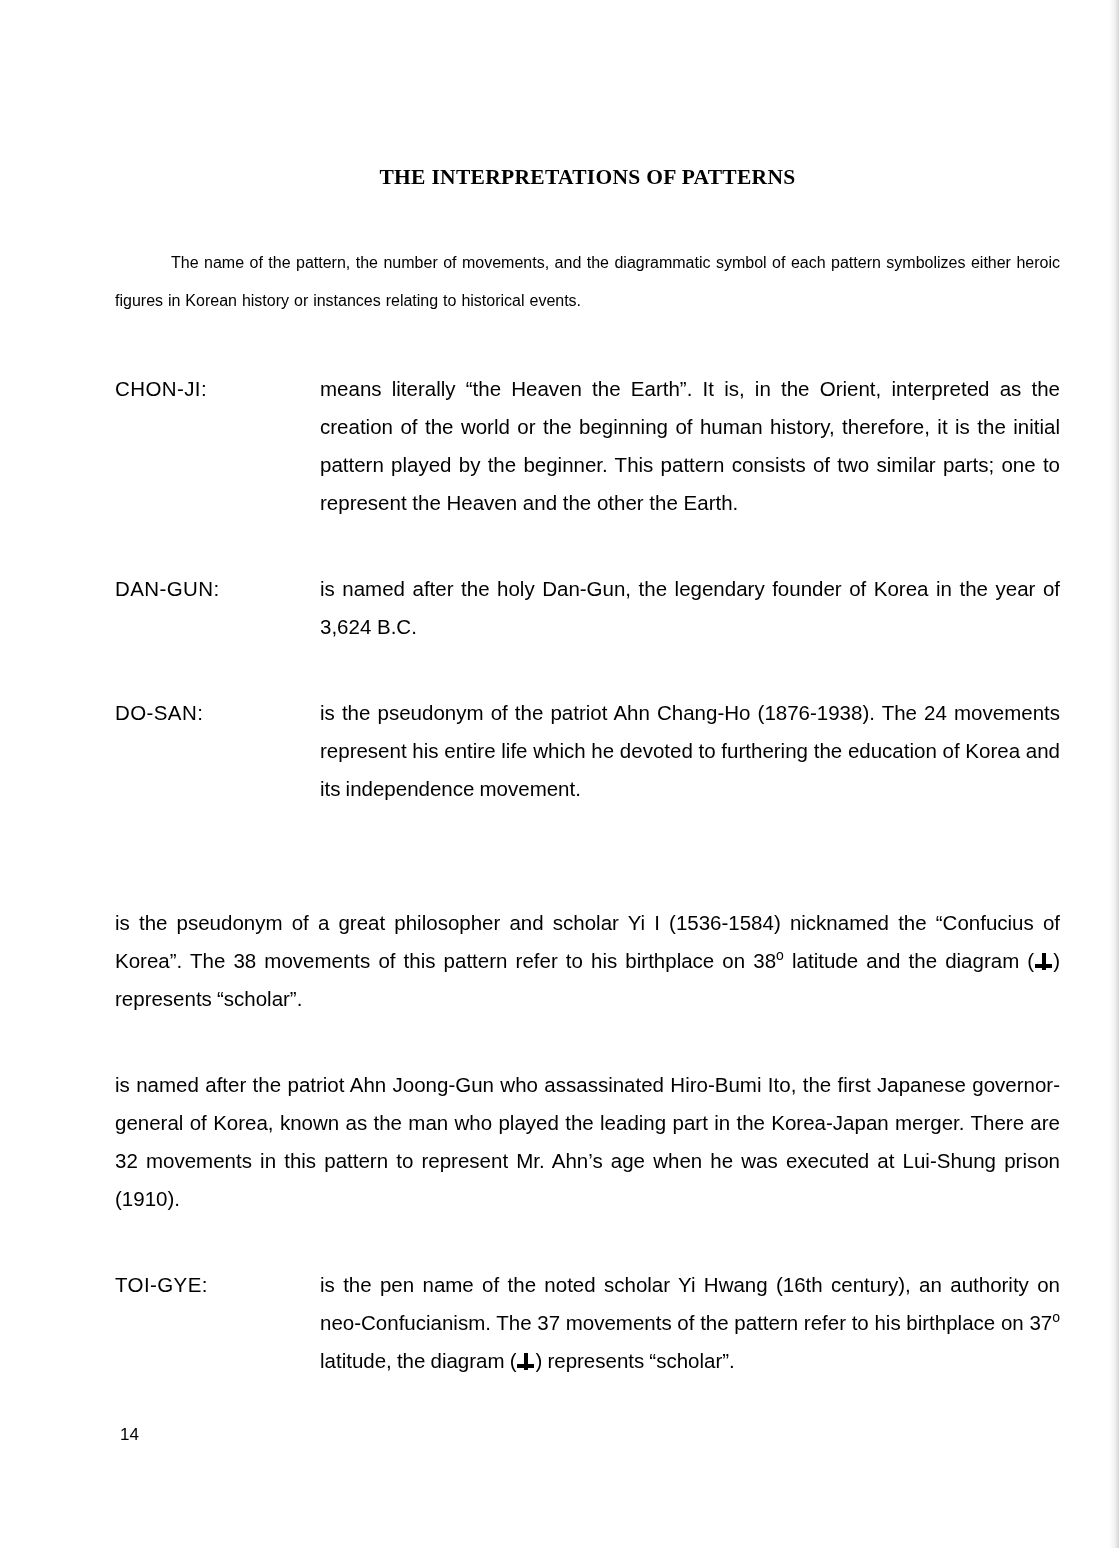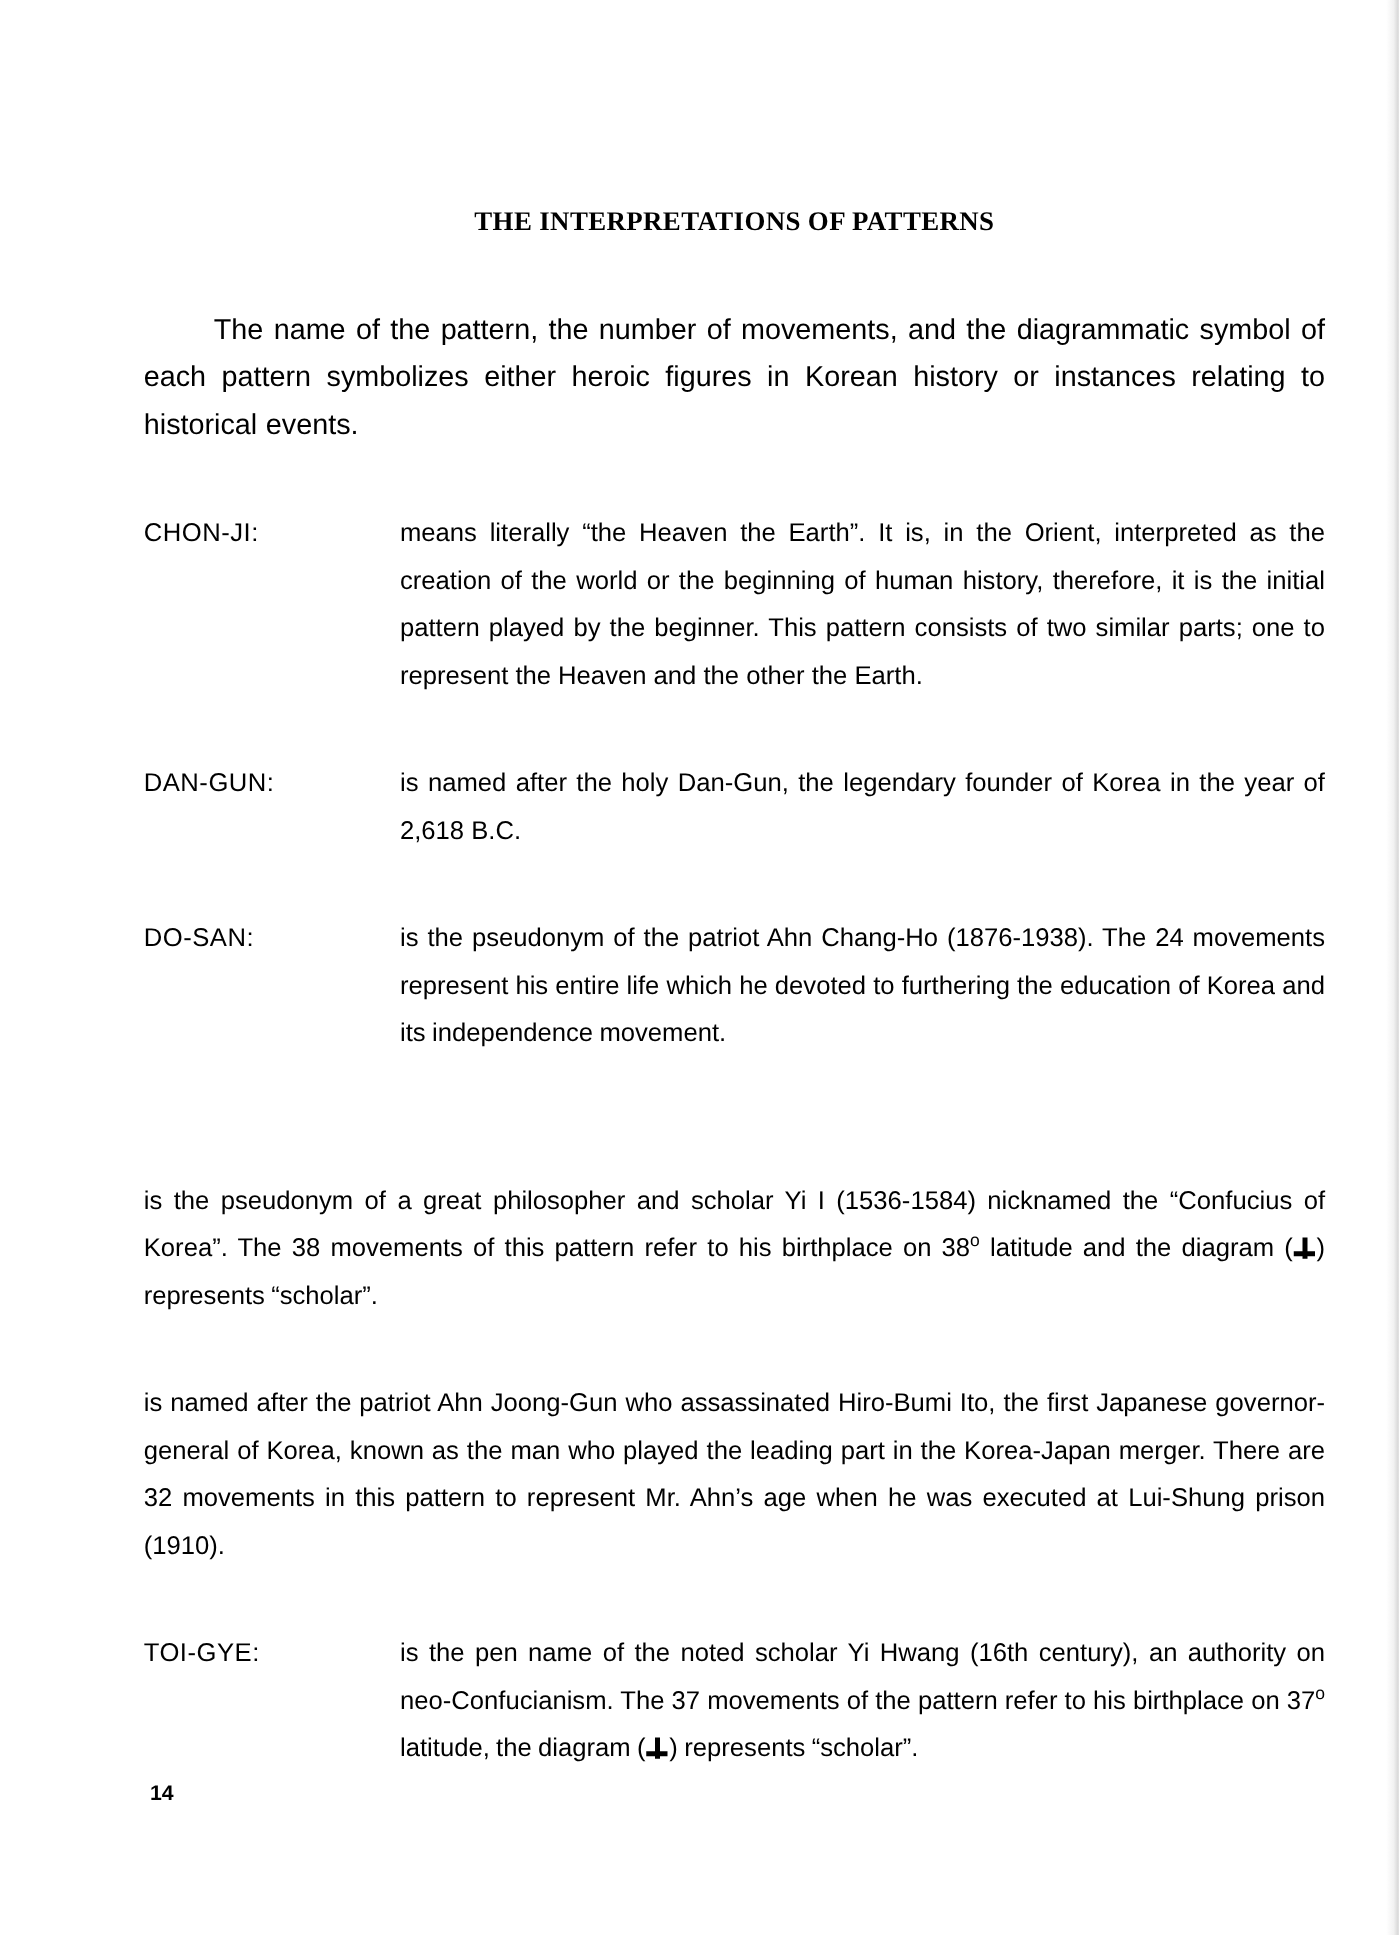--- a/index.html
+++ b/index.html
@@ -33,21 +33,21 @@
   h1.doc-title {
     font-family: "Liberation Serif", serif;
     font-size: 21.5px;
     font-weight: bold;
     letter-spacing: 0.3px;
     text-align: center;
     margin: 0 0 54px 0;
     padding: 0;
   }
   p.intro {
-    font-size: 23px;
+    font-size: 16px;
     line-height: 38px;
     text-align: justify;
     margin: 0 0 50px 0;
     text-indent: 56px;
     word-spacing: 0.5px;
   }
   .entries {
     display: block;
   }
   .entry {
@@ -96,21 +96,21 @@
     top: 11px;
     width: 17px;
     height: 4px;
     background: #000;
   }
   .page-number {
     position: absolute;
     left: 120px;
     top: 1425px;
     font-size: 17px;
-    font-weight: bold;
+    font-weight: normal;
   }
   .right-edge-shadow {
     position: absolute;
     right: 0;
     top: 0;
     width: 10px;
     height: 1548px;
     background: linear-gradient(to right, rgba(255,255,255,0) 0%, rgba(120,120,120,0.10) 60%, rgba(60,60,60,0.22) 100%);
     pointer-events: none;
   }
@@ -133,21 +133,21 @@
 
     <div class="entries">
 
       <div class="entry">
         <div class="entry-term">CHON-JI:</div>
         <div class="entry-def">means literally “the Heaven the Earth”. It is, in the Orient, interpreted as the creation of the world or the beginning of human history, therefore, it is the initial pattern played by the beginner. This pattern consists of two similar parts; one to represent the Heaven and the other the Earth.</div>
       </div>
 
       <div class="entry">
         <div class="entry-term">DAN-GUN:</div>
-        <div class="entry-def">is named after the holy Dan-Gun, the legendary founder of Korea in the year of 2,618 B.C.</div>
+        <div class="entry-def">is named after the holy Dan-Gun, the legendary founder of Korea in the year of 3,624 B.C.</div>
       </div>
 
       <div class="entry">
         <div class="entry-term">DO-SAN:</div>
         <div class="entry-def tight">is the pseudonym of the patriot Ahn Chang-Ho (1876-1938). The 24 movements represent his entire life which he devoted to furthering the education of Korea and its independence movement.</div>
       </div>
 
       <div class="entry">
       </div>
 

